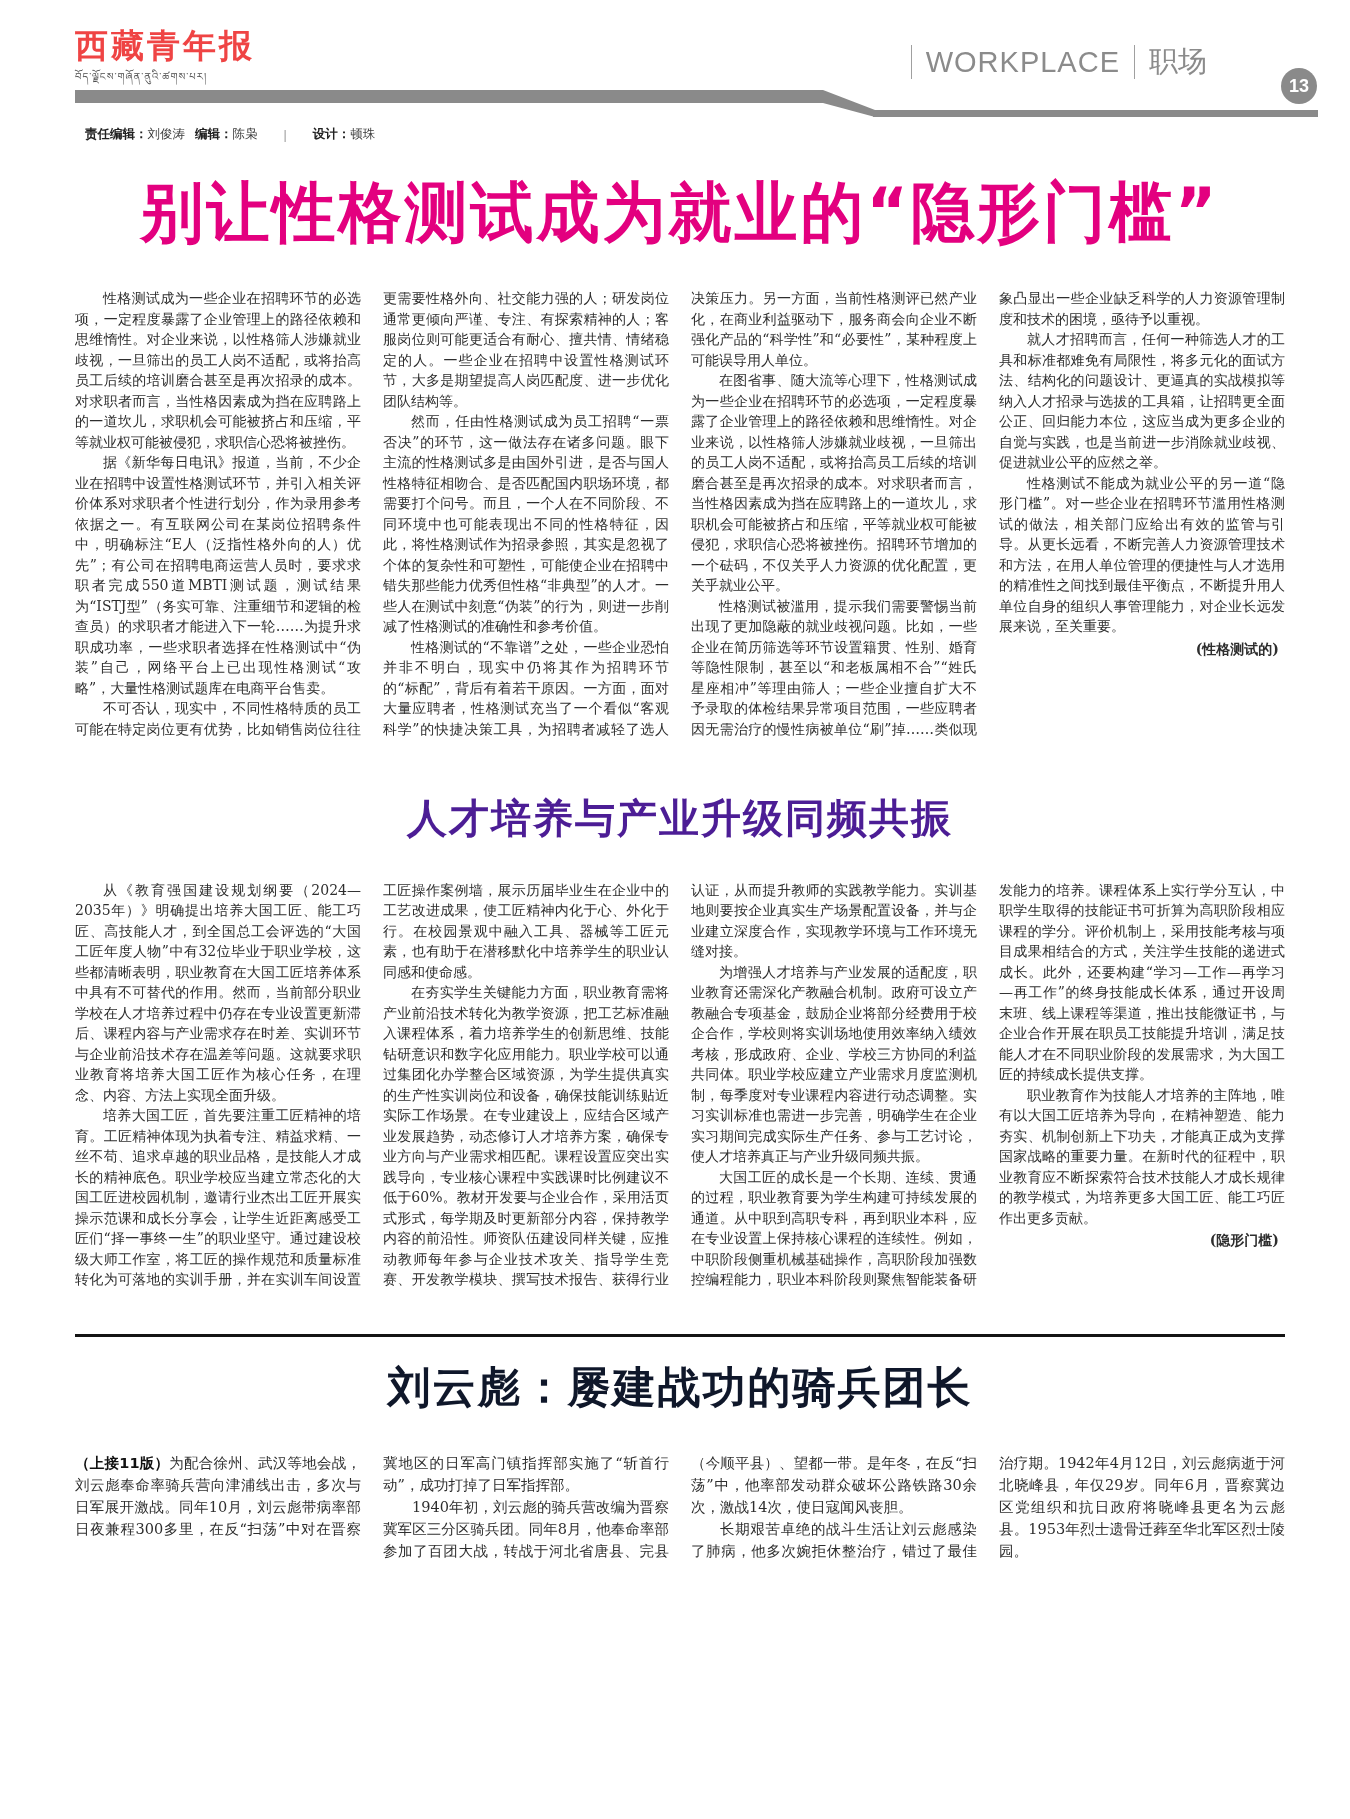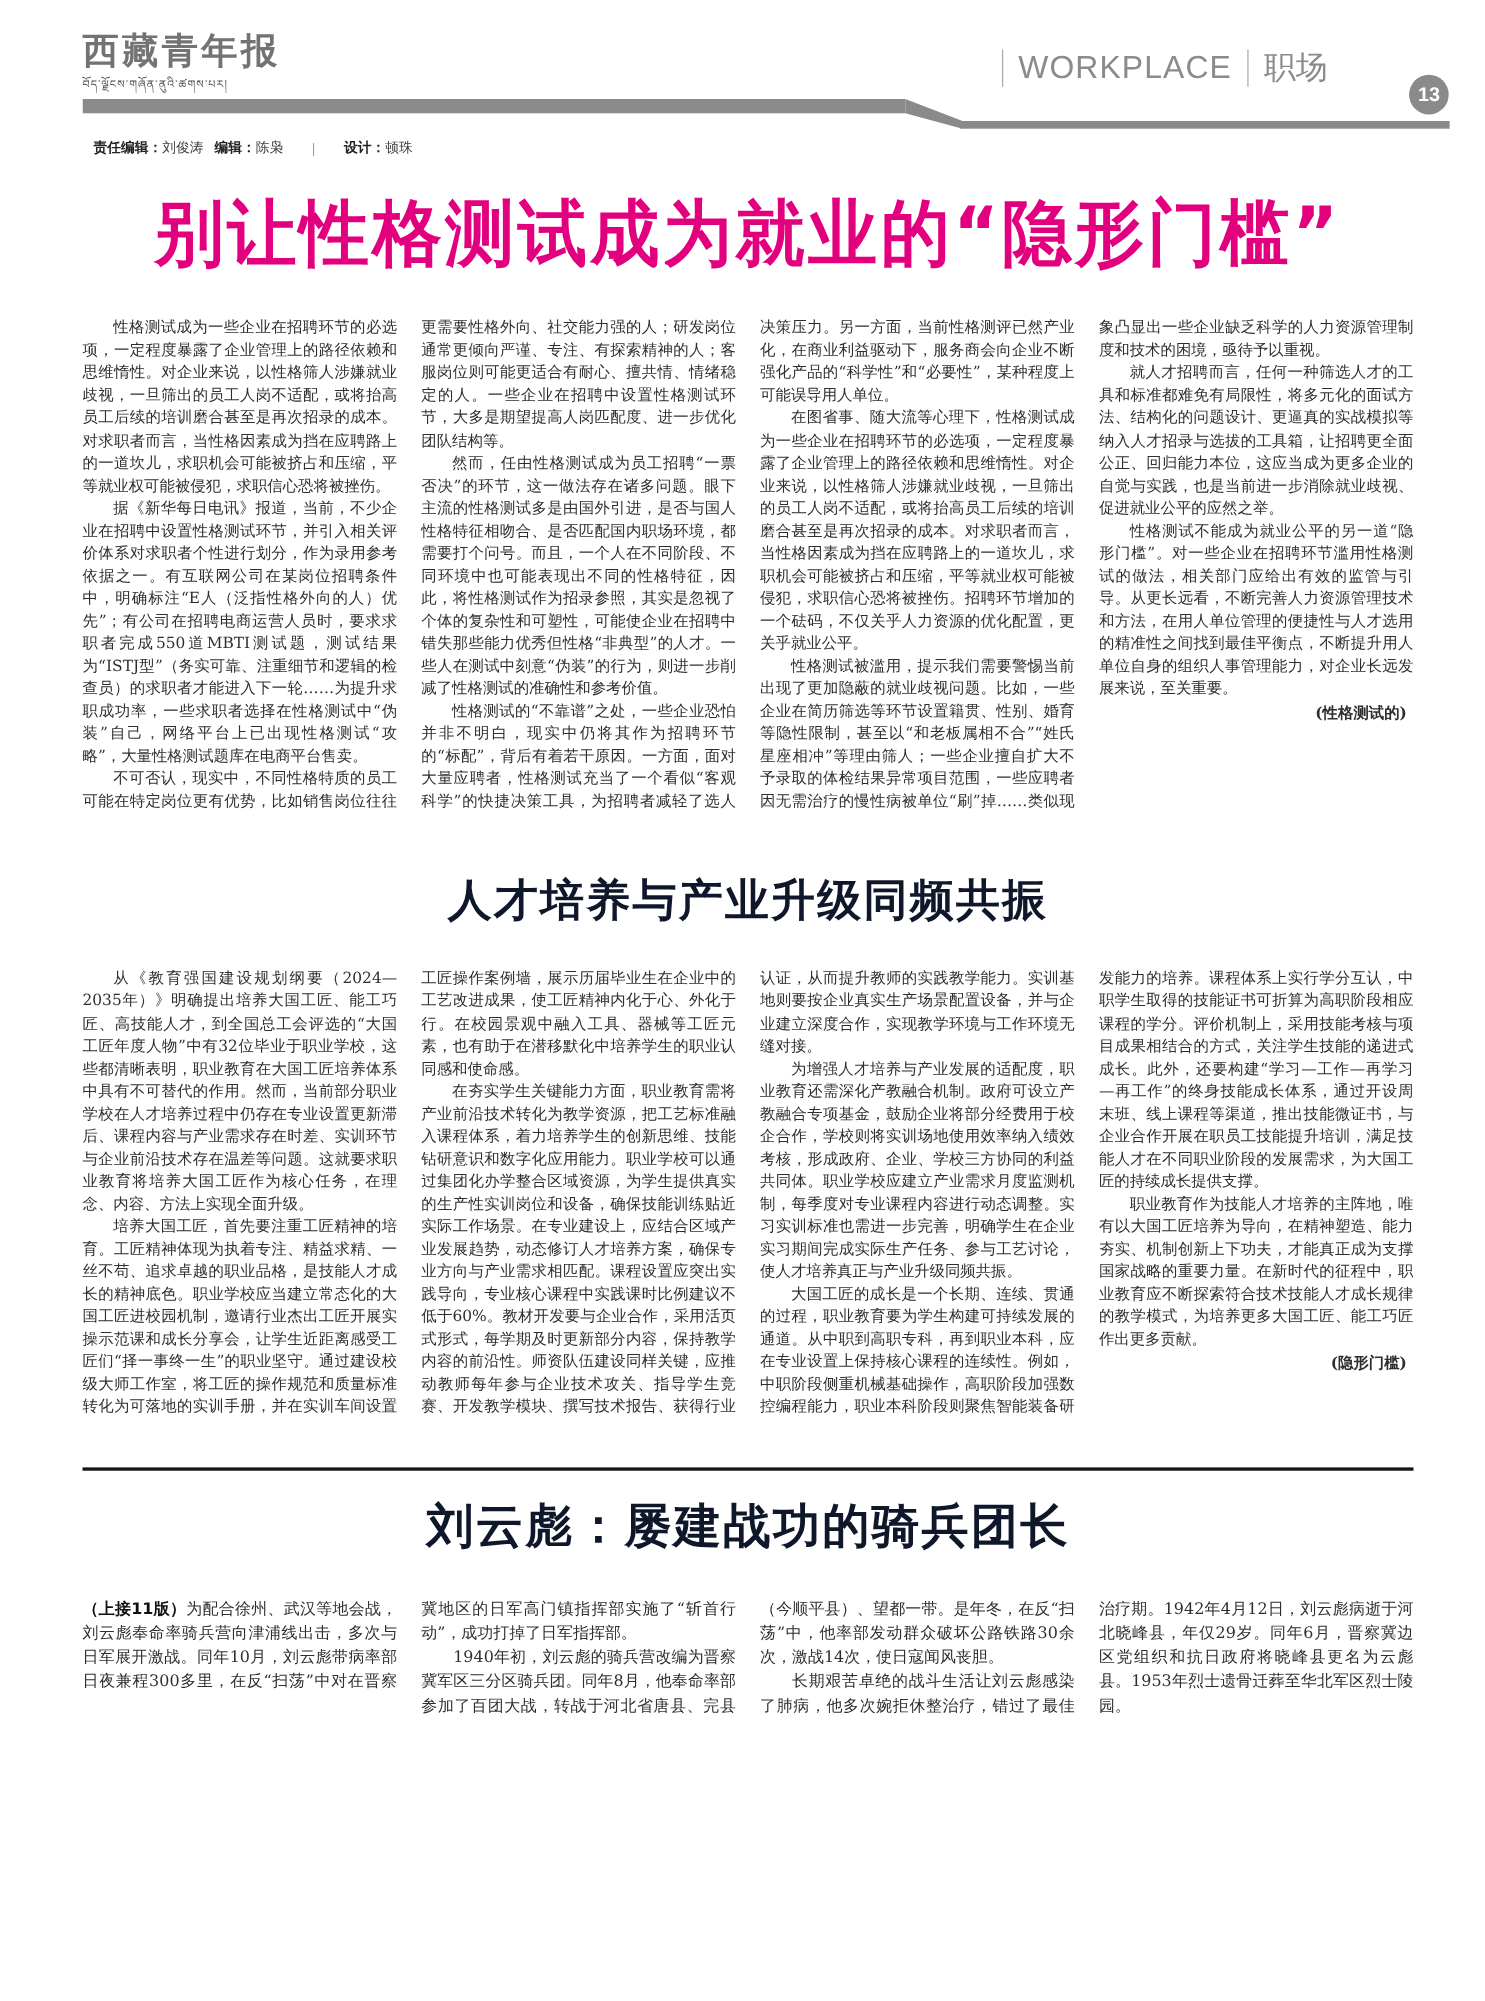--- a/index.html
+++ b/index.html
@@ -9,21 +9,21 @@
     font-family:"DejaVu Serif","Liberation Serif",serif;
     color:#2e2e2e;
     -webkit-font-smoothing:antialiased;
   }
   .page { position:relative; width:1350px; padding:28px 65px 30px 75px; }
 
   
   .masthead-row { position:relative; height:118px; }
   .logo-name {
     font-family:"DejaVu Serif","Liberation Serif",serif;
-    font-weight:bold; font-size:33px; letter-spacing:3px; color:#737373; line-height:1.1;
+    font-weight:bold; font-size:33px; letter-spacing:3px; color:#ef4444; line-height:1.1;
   }
   .logo-tibetan { font-size:10px; color:#4c4c4c; margin-top:1px; letter-spacing:1px; }
   .section-label {
     position:absolute; right:78px; top:14px;
     display:flex; align-items:center; gap:14px;
     color:#8b8b8b; font-family:"Liberation Sans","DejaVu Sans",sans-serif;
   }
   .section-en { font-size:29px; letter-spacing:1px; font-weight:400; }
   .section-cn { font-size:29px; font-weight:400; }
   .vbar { width:1px; height:34px; background:#a0a0a0; }
@@ -46,21 +46,21 @@
   .headline-1 {
     margin-top:34px; text-align:center;
     font-family:"DejaVu Sans","Liberation Sans",sans-serif;
     font-weight:900; font-size:63px; letter-spacing:3px;
     color:#e3007f; line-height:1.05;
     transform:scaleY(1.04);
   }
   .headline-2 {
     margin-top:52px; text-align:center;
     font-family:"DejaVu Sans","Liberation Sans",sans-serif;
-    font-weight:900; font-size:40px; letter-spacing:2px; color:#0f172a;
+    font-weight:900; font-size:40px; letter-spacing:2px; color:#4c1d95;
   }
   .headline-3 {
     margin-top:22px; text-align:center;
     font-family:"DejaVu Serif","Liberation Serif",serif;
     font-weight:900; font-size:43px; letter-spacing:2px; color:#0f172a;
   }
 
   
   .cols {
     column-count:4; column-gap:22px;

